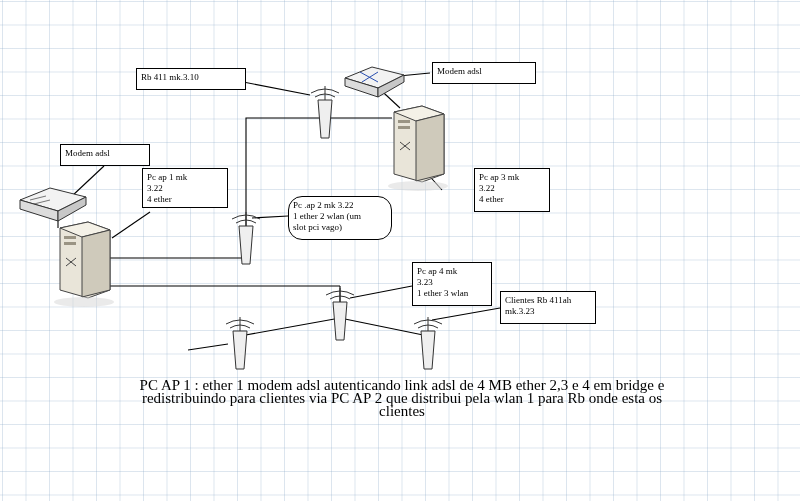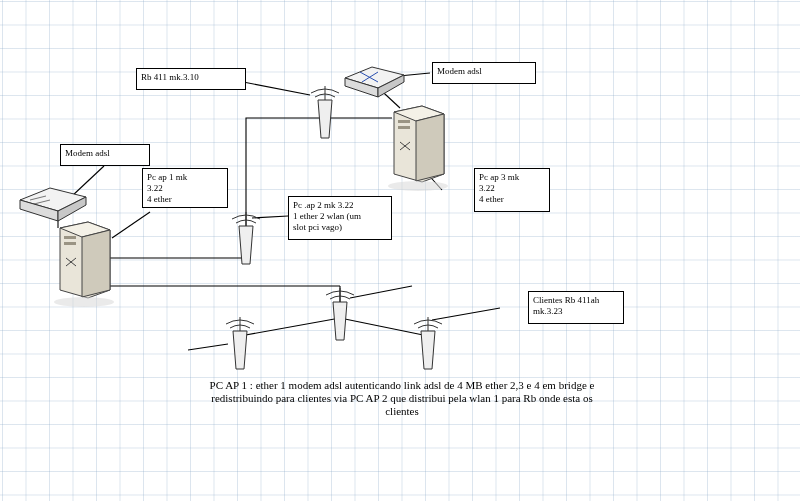--- a/index.html
+++ b/index.html
@@ -32,21 +32,21 @@
     border: 1px solid #000000;
     font-size: 9px;
     line-height: 11px;
     color: #000000;
     padding: 3px 4px;
     box-sizing: border-box;
     white-space: pre-line;
   }
   .note {
     position: absolute;
-    font-size: 11px;
+    font-size: 15px;
     line-height: 13px;
     color: #000000;
     text-align: center;
     white-space: pre-line;
   }
   svg.layer {
     position: absolute;
     left: 0; top: 0;
     width: 800px;
     height: 501px;
@@ -176,26 +176,29 @@
   <div class="label-box" style="left:60px; top:144px; width:90px; height:22px;">Modem adsl</div>
 
   <div class="label-box" style="left:142px; top:168px; width:86px; height:40px;">Pc ap 1 mk
 3.22
 4 ether</div>
 
   <div class="label-box" style="left:442px; top:168px; width:76px; height:44px;margin-left:32px;">Pc ap 3 mk
 3.22
 4 ether</div>
 
-  <div class="label-box" style="left:288px; top:196px; width:104px; height:44px;">Pc .ap 2  mk 3.22
+  <div class="label-box" style="left:288px; top:196px; width:104px; height:44px;border-radius:14px;">Pc .ap 2  mk 3.22
 1 ether 2 wlan (um
 slot pci vago)</div>
 
-
-  <div class="label-box" style="left:500px; top:291px; width:96px; height:33px;margin-left:28px;">Clientes Rb 411ah
+  <div class="label-box" style="left:412px; top:262px; width:80px; height:44px;">Pc ap 4 mk
+3.23
+1 ether 3 wlan</div>
+
+  <div class="label-box" style="left:500px; top:291px; width:96px; height:33px;">Clientes Rb 411ah
 mk.3.23</div>
 
 
   <div class="note" style="left:118px; top:379px; width:568px;">PC AP 1 : ether 1 modem adsl autenticando link adsl de 4 MB  ether 2,3 e 4 em bridge e
 redistribuindo para clientes via PC AP 2 que distribui pela wlan 1 para Rb onde esta os
 clientes</div>
 
 
 </div>
 

